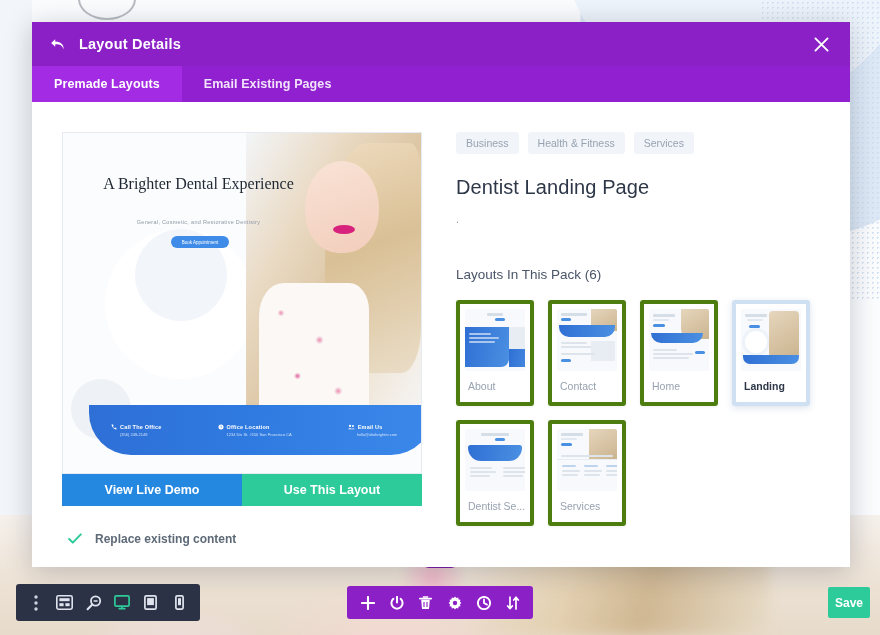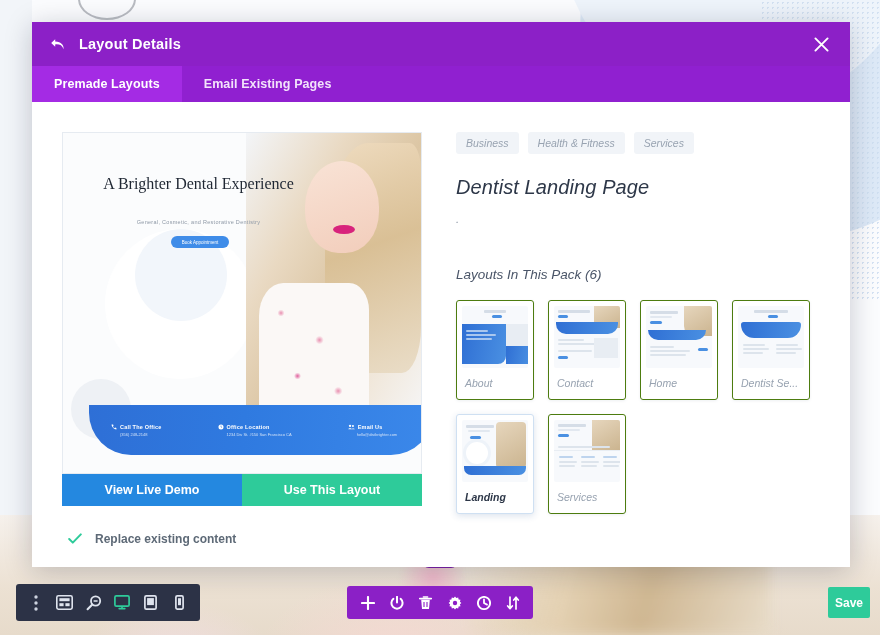--- a/index.html
+++ b/index.html
@@ -159,33 +159,33 @@
     color:#fff; font-size:12.5px; font-weight:bold; cursor:pointer;
   }
   .cta-demo{ background:#2488e0; }
   .cta-use{ background:#2ecb9a; }
 
   .replace-row{ display:flex; align-items:flex-end; gap:13px; margin-top:26px; padding-left:6px; }
   .checkmark{ width:14px; height:14px; display:flex; align-items:center; justify-content:center; cursor:pointer;}
   .replace-label{ font-size:12px; color:#5e6a77; font-weight:bold; }
 
   
-  .right-col{ flex:1 1 auto; min-width:0;font-style:italic; }
+  .right-col{ flex:1 1 auto; min-width:0; }
   .tags{ display:flex; gap:9px; }
   .tag{
     background:#f1f4f8; color:#98a3b1; font-size:10.5px; padding:5px 10px; border-radius:3px;
     white-space:nowrap; cursor:pointer;
   }
   .pack-title{ margin-top:22px; font-size:20px; color:#2d3748; font-weight:normal; letter-spacing:.1px;}
   .pack-desc{ margin-top:14px; font-size:11px; color:#8a95a3; min-height:14px; }
   .pack-sub{ margin-top:40px; font-size:13.5px; color:#4a5568; }
 
   .thumbs{ display:flex; flex-wrap:wrap; gap:14px; margin-top:18px; width:380px; }
   .thumb{
-    width:78px; background:#fff; border:1px solid #4d7c0f; border-radius:3px;
+    width:78px; background:#fff; border:4px solid #4d7c0f; border-radius:3px;
     box-shadow:0 1px 3px rgba(40,60,90,.08); cursor:pointer; overflow:hidden;
   }
   .thumb.active{ border-color:#cfe0f2; box-shadow:0 2px 7px rgba(40,80,140,.16); }
   .thumb-img{ height:62px; margin:5px 5px 0 5px; border-radius:2px; position:relative; overflow:hidden;
     background:#f7f9fc; }
   .thumb-name{ padding:9px 8px 10px 8px; font-size:10.5px; color:#97a2b0; white-space:nowrap; overflow:hidden; }
   .thumb.active .thumb-name{ color:#2d3748; font-weight:bold; }
 
   
   .w-head{ position:absolute; left:14px; right:14px; top:5px; height:3px; background:#d5dde7; border-radius:1px;}
@@ -372,45 +372,45 @@
             <div class="w-photo" style="right:0;top:0;width:28px;height:30px;border-radius:0 0 0 10px;"></div>
             <div class="w-blue" style="left:2px;top:24px;right:6px;height:10px;border-radius:0 0 10px 10px;"></div>
             <div class="w-line" style="left:4px;top:40px;width:24px;"></div>
             <div class="w-line" style="left:4px;top:44px;width:40px;"></div>
             <div class="w-line" style="left:4px;top:48px;width:36px;"></div>
             <div class="w-btn" style="right:4px;left:auto;top:42px;width:10px;height:3px;"></div>
           </div>
           <div class="thumb-name">Home</div>
         </div>
 
+        <div class="thumb active">
+          <div class="thumb-img">
+            <div class="w-head" style="left:4px;right:34px;top:5px;"></div>
+            <div class="w-head2" style="left:6px;right:38px;top:10px;"></div>
+            <div class="w-btn" style="left:8px;top:16px;width:11px;height:3px;"></div>
+            <div class="w-gray" style="left:4px;top:22px;width:22px;height:22px;border-radius:50%;background:#fff;box-shadow:0 0 0 3px #eef3f9;"></div>
+            <div class="w-photo" style="right:2px;top:2px;width:30px;height:46px;border-radius:4px;"></div>
+            <div class="w-blue" style="left:2px;top:46px;right:2px;height:9px;border-radius:0 0 7px 7px;"></div>
+          </div>
+          <div class="thumb-name">Landing</div>
+        </div>
+
         <div class="thumb">
           <div class="thumb-img">
             <div class="w-head" style="left:16px;right:16px;top:4px;"></div>
             <div class="w-btn" style="left:30px;top:9px;width:10px;height:3px;"></div>
             <div class="w-blue" style="left:3px;top:16px;right:3px;height:16px;border-radius:3px 3px 14px 14px;"></div>
             <div class="w-line" style="left:5px;top:38px;width:22px;"></div>
             <div class="w-line" style="left:5px;top:42px;width:26px;"></div>
             <div class="w-line" style="left:5px;top:46px;width:20px;"></div>
             <div class="w-line" style="left:38px;top:38px;width:22px;"></div>
             <div class="w-line" style="left:38px;top:42px;width:26px;"></div>
             <div class="w-line" style="left:38px;top:46px;width:20px;"></div>
           </div>
           <div class="thumb-name">Dentist Se...</div>
-        </div>
-
-        <div class="thumb active">
-          <div class="thumb-img">
-            <div class="w-head" style="left:4px;right:34px;top:5px;"></div>
-            <div class="w-head2" style="left:6px;right:38px;top:10px;"></div>
-            <div class="w-btn" style="left:8px;top:16px;width:11px;height:3px;"></div>
-            <div class="w-gray" style="left:4px;top:22px;width:22px;height:22px;border-radius:50%;background:#fff;box-shadow:0 0 0 3px #eef3f9;"></div>
-            <div class="w-photo" style="right:2px;top:2px;width:30px;height:46px;border-radius:4px;"></div>
-            <div class="w-blue" style="left:2px;top:46px;right:2px;height:9px;border-radius:0 0 7px 7px;"></div>
-          </div>
-          <div class="thumb-name">Landing</div>
         </div>
 
         <div class="thumb">
           <div class="thumb-img">
             <div class="w-head" style="left:4px;right:34px;top:4px;"></div>
             <div class="w-head2" style="left:4px;right:40px;top:9px;"></div>
             <div class="w-btn" style="left:4px;top:14px;width:11px;height:3px;"></div>
             <div class="w-photo" style="right:0;top:0;width:28px;height:30px;"></div>
             <div class="w-line" style="left:4px;top:26px;width:52px;"></div>
             <div class="w-gray" style="left:0;top:30px;right:0;height:1px;"></div>

